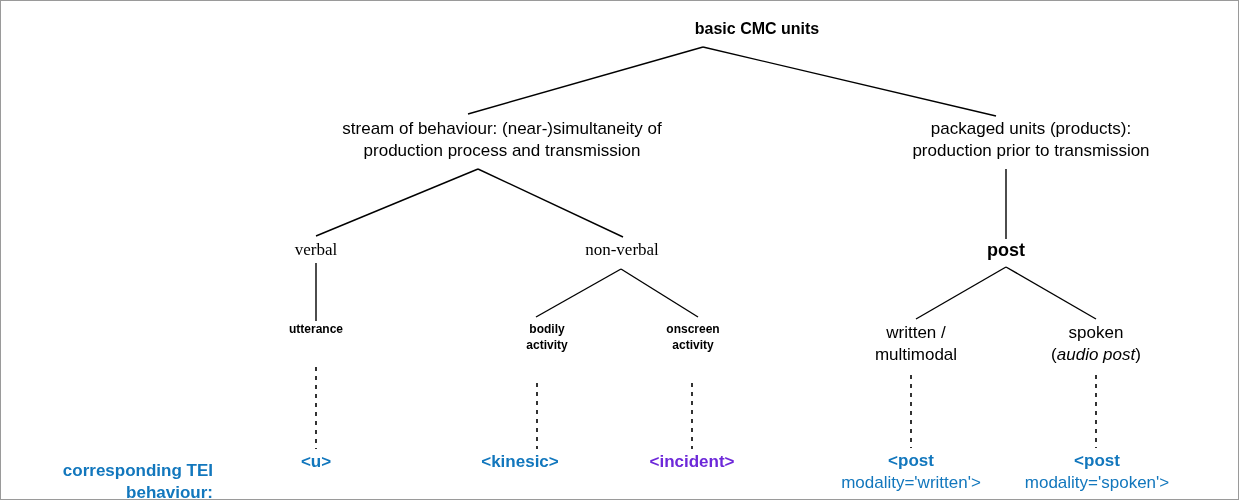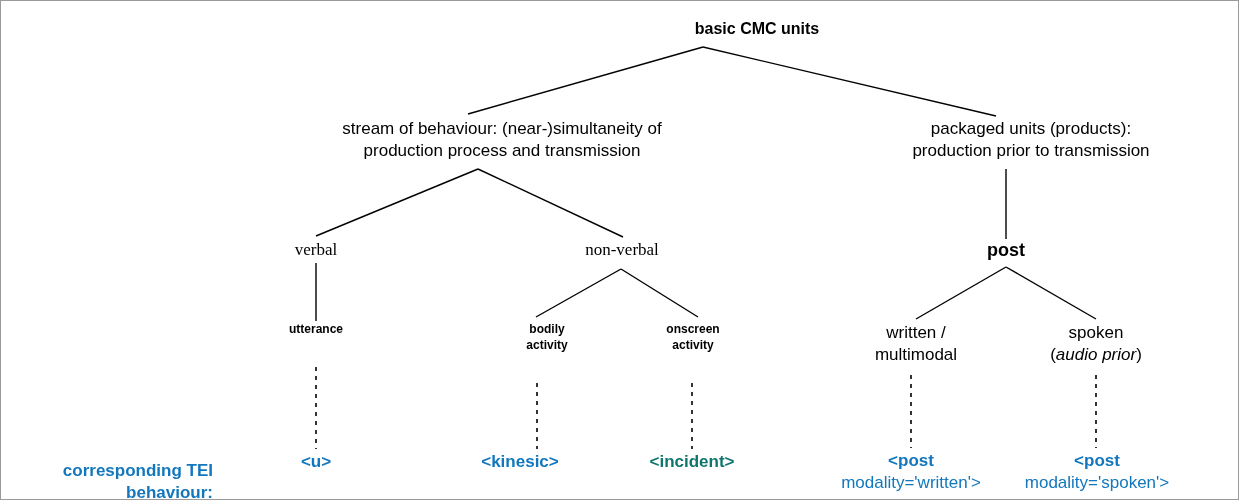--- a/index.html
+++ b/index.html
@@ -160,37 +160,37 @@
     <div>activity</div>
   </div>
 
   <div class="node n-leaf" style="left:915px; top:321px;text-align:center;">
     <div>written /</div>
     <div>multimodal</div>
   </div>
 
   <div class="node n-leaf" style="left:1095px; top:321px;">
     <div>spoken</div>
-    <div><span>(</span><span class="ital">audio prior</span><span>)</span></div>
+    <div><span>(</span><span class="ital">audio post</span><span>)</span></div>
   </div>
 
   <div class="tei-caption" style="right:1025px; top:427px; color:#1277bd;margin-top:32px;">
     <div>corresponding TEI</div>
     <div>behaviour:</div>
   </div>
 
   <div class="tei" style="left:315px; top:450px; color:#1277bd;">
     <span>&lt;u&gt;</span>
   </div>
 
   <div class="tei" style="left:519px; top:450px; color:#1277bd;">
     <span>&lt;kinesic&gt;</span>
   </div>
 
-  <div class="tei" style="left:691px; top:450px; color:#0f766e;">
+  <div class="tei" style="left:691px; top:450px; color:#6d28d9;">
     <span>&lt;incident&gt;</span>
   </div>
 
   <div class="tei" style="left:910px; top:449px; color:#1277bd;">
     <div>&lt;post</div>
     <div class="attr">modality='written'&gt;</div>
   </div>
 
   <div class="tei" style="left:1096px; top:449px; color:#1277bd;">
     <div>&lt;post</div>

